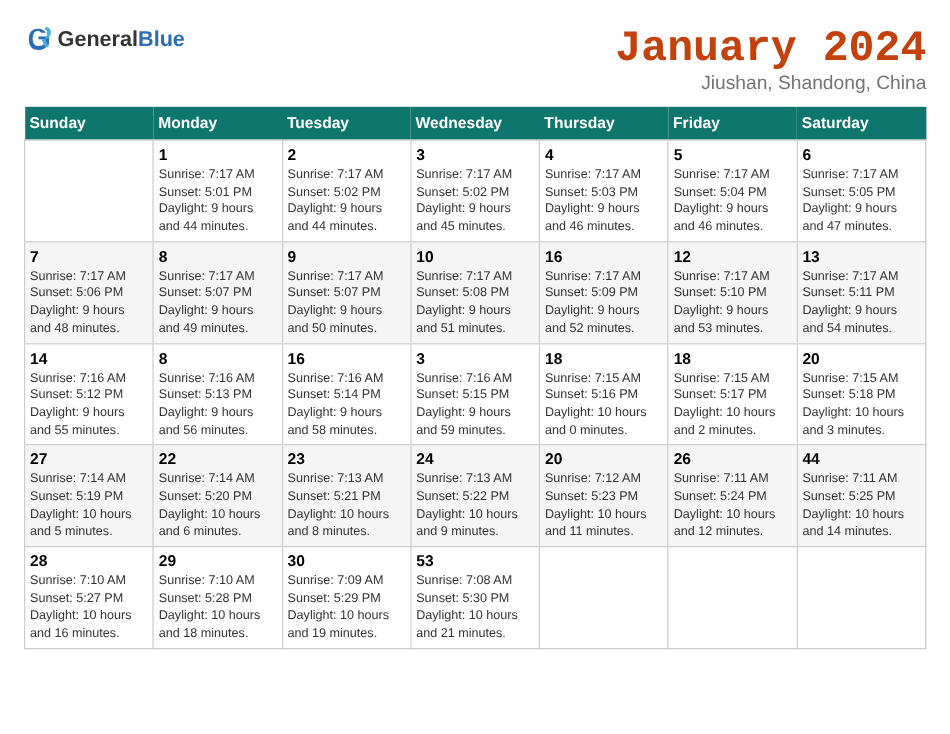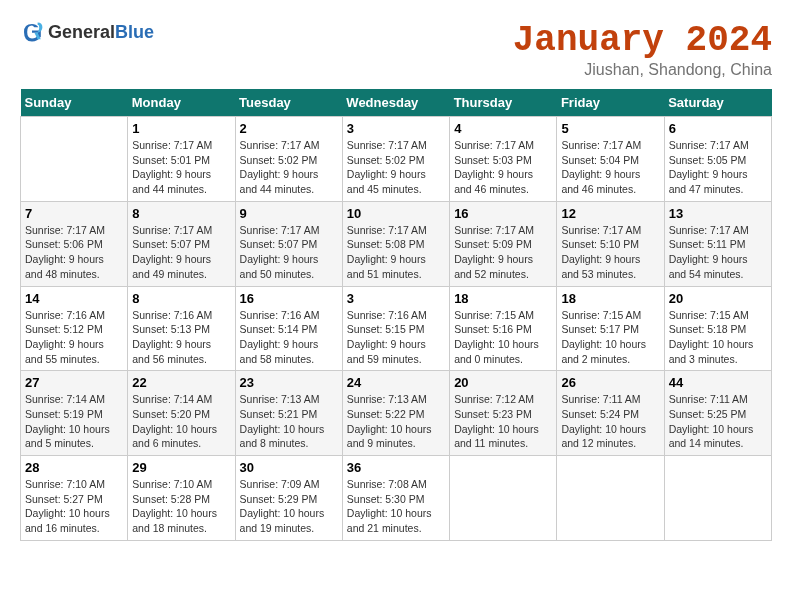--- a/index.html
+++ b/index.html
@@ -249,21 +249,21 @@
         </td>
         <td>
           <span class="day-number">29</span>
           <div class="day-info">Sunrise: 7:10 AM<br>Sunset: 5:28 PM<br>Daylight: 10 hours and 18 minutes.</div>
         </td>
         <td>
           <span class="day-number">30</span>
           <div class="day-info">Sunrise: 7:09 AM<br>Sunset: 5:29 PM<br>Daylight: 10 hours and 19 minutes.</div>
         </td>
         <td>
-          <span class="day-number">36</span>
+          <span class="day-number">53</span>
           <div class="day-info">Sunrise: 7:08 AM<br>Sunset: 5:30 PM<br>Daylight: 10 hours and 21 minutes.</div>
         </td>
         <td class="empty-cell"></td>
         <td class="empty-cell"></td>
         <td class="empty-cell"></td>
       </tr>
     </tbody>
 </table>
 
 </body></html>

